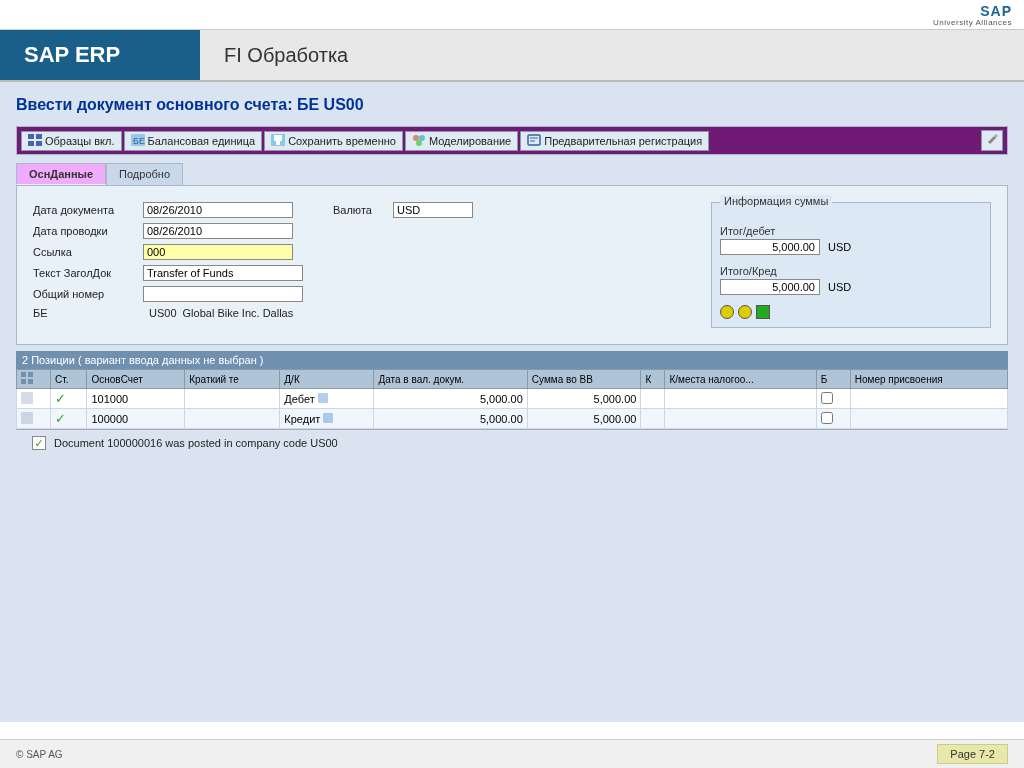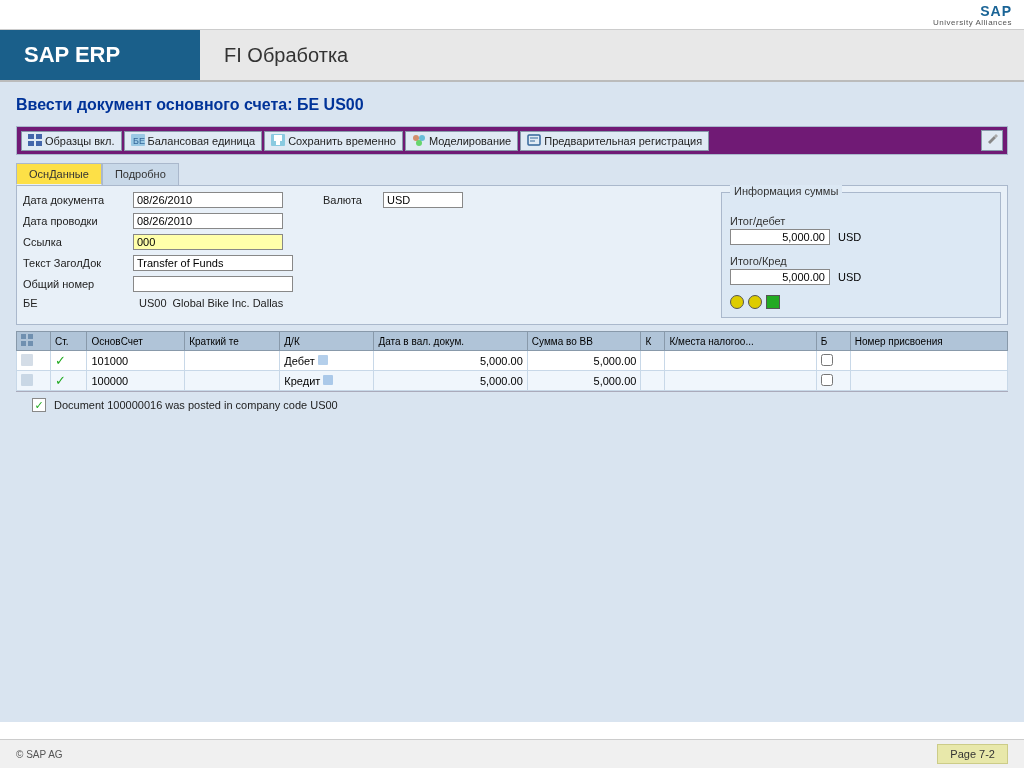--- a/index.html
+++ b/index.html
@@ -112,30 +112,30 @@
     .tab {
       padding: 4px 12px;
       border: 1px solid #aab8cc;
       border-bottom: none;
       background: #c8d8e8;
       cursor: pointer;
       font-size: 11px;
       color: #333;
     }
     .tab.active {
-      background: #fde047;
+      background: #f0abfc;
       border-bottom: 1px solid #e8f0f8;
-      font-weight: normal;
+      font-weight: bold;
     }
 
     
     .form-panel {
       background: #e8f0f8;
       border: 1px solid #aab8cc;
-      padding: 6px;
+      padding: 16px;
       display: flex;
       gap: 12px;
     }
 
     .form-left {
       flex: 1;
     }
     .form-right {
       width: 280px;
       border: 1px solid #aab8cc;
@@ -480,20 +480,21 @@
         <div class="indicators">
           <div class="indicator-circle yellow"></div>
           <div class="indicator-circle yellow"></div>
           <div class="indicator-square-green"></div>
         </div>
       </div>
     </div>
   </div>
 
   <div class="table-section">
+    <div class="table-header-bar">2 Позиции ( вариант ввода данных не выбран )</div>
     <table class="data-table">
       <thead>
         <tr>
           <th>
             <svg width="12" height="12" viewBox="0 0 12 12">
                 <rect x="0" y="0" width="5" height="5" fill="#7090b0"></rect>
                 <rect x="7" y="0" width="5" height="5" fill="#7090b0"></rect>
                 <rect x="0" y="7" width="5" height="5" fill="#7090b0"></rect>
                 <rect x="7" y="7" width="5" height="5" fill="#7090b0"></rect>
               </svg>

